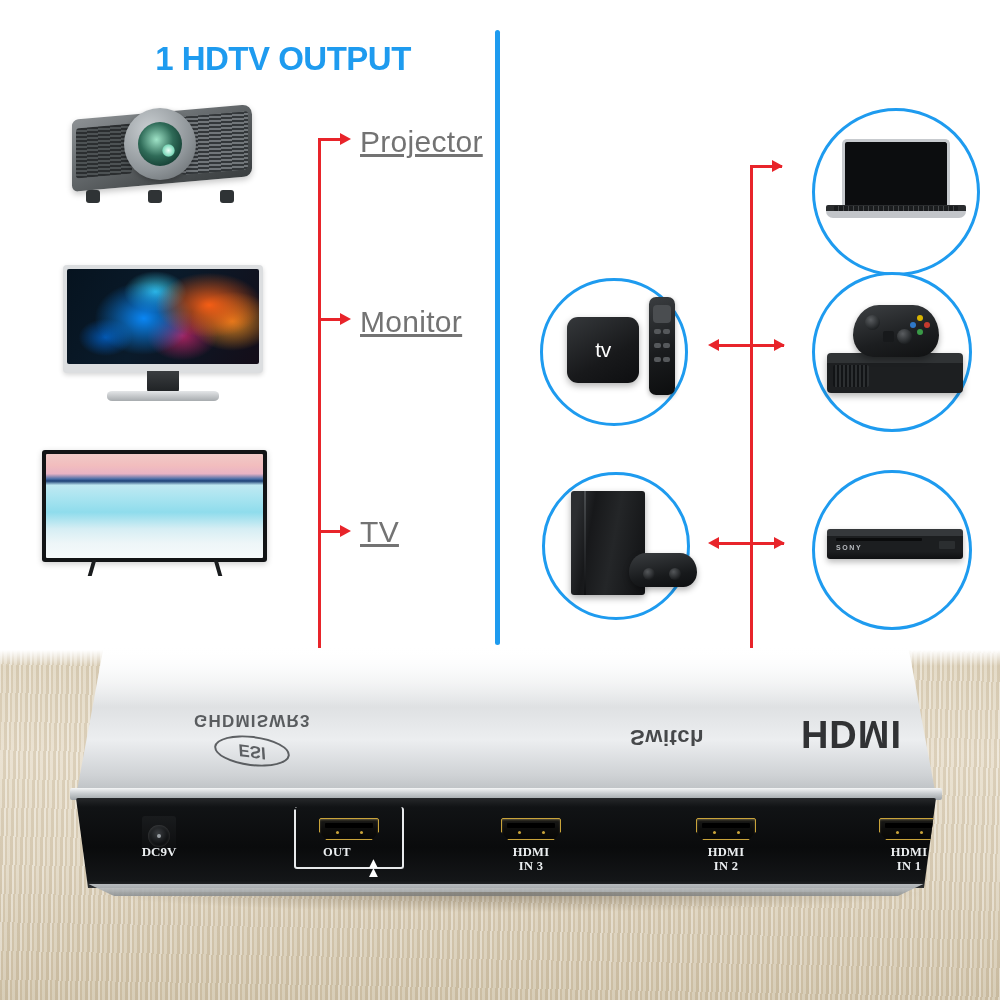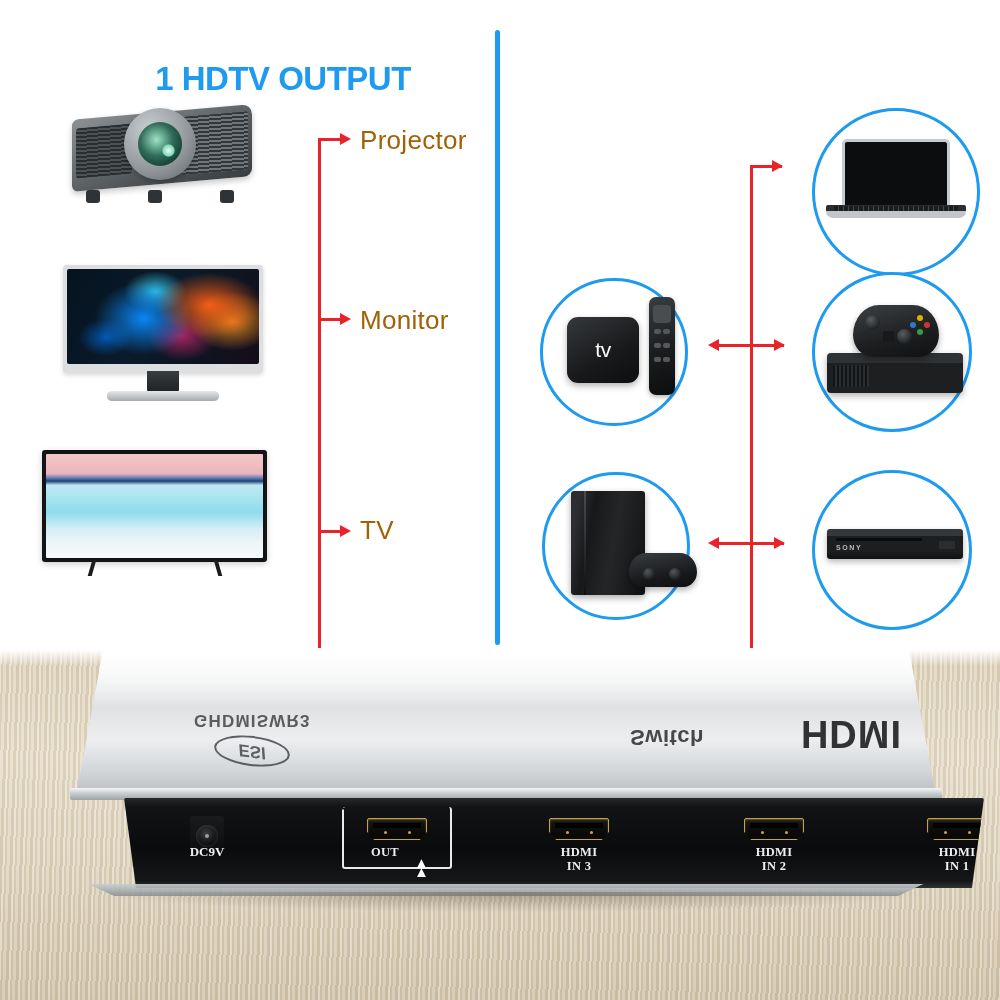--- a/index.html
+++ b/index.html
@@ -15,21 +15,21 @@
   
   .heading {
     position: absolute;
     font-weight: 700;
     font-size: 33px;
     letter-spacing: -0.5px;
     color: #1E9BEF;
     white-space: nowrap;
     text-align: center;
   }
-  #head-out { left: 108px; top: 40px; width: 350px; margin-top: 20px; }
+  #head-out { left: 108px; top: 40px; width: 350px; }
   #head-in  { left: 520px; top: 40px; width: 330px; }
 
   
   #divider {
     position: absolute;
     left: 495px; top: 30px;
     width: 5px; height: 615px;
     background: #1E9BEF;
     border-radius: 3px;
   }
@@ -53,25 +53,26 @@
   }
   .arrow-d {
     border-left: 7px solid transparent;
     border-right: 7px solid transparent;
     border-top: 12px solid #E8242A;
   }
 
   
   .out-label {
     position: absolute;
-    font-size: 26px;
-    color: #a16207;
+    font-size: 30px;
+    color: #737373;
     font-weight: 400;
     white-space: nowrap;
     letter-spacing: 0.3px;
+    text-decoration: underline;
   }
 
   
   .dev { position: absolute; }
 
   
   #projector { left: 52px; top: 100px; width: 220px; height: 105px; }
   .pj-body {
     position: absolute; left: 20px; top: 12px; width: 180px; height: 72px;
     background: linear-gradient(160deg,#8d9194 0%,#6f7477 30%,#4c5052 70%,#3a3e40 100%);
@@ -298,21 +299,20 @@
   .sw-lip {
     position: absolute; left: 8px; top: 140px; width: 872px; height: 12px;
     background: linear-gradient(180deg,#f4f5f6 0%,#c9cdd0 45%,#9ea3a7 100%);
     border-radius: 2px;
   }
   .sw-front {
     position: absolute; left: 14px; top: 150px; width: 860px; height: 90px;
     background: linear-gradient(180deg,#26282a 0%,#111315 10%,#0a0b0c 55%,#141618 92%,#303234 100%);
     border-radius: 2px;
     clip-path: polygon(0% 0%, 100% 0%, 98.6% 100%, 1.4% 100%);
-    margin-left: 48px;
   }
   .sw-foot {
     position: absolute; left: 18px; top: 236px; width: 852px; height: 12px;
     background: linear-gradient(180deg,#c9cdd0,#8e9396);
     clip-path: polygon(1% 0%, 99% 0%, 96% 100%, 4% 100%);
     opacity: .9;
   }
   .sw-shadow {
     position: absolute; left: 40px; top: 244px; width: 820px; height: 20px;
     background: radial-gradient(ellipse at 50% 0%, rgba(90,78,60,.42), rgba(90,78,60,0) 72%);

